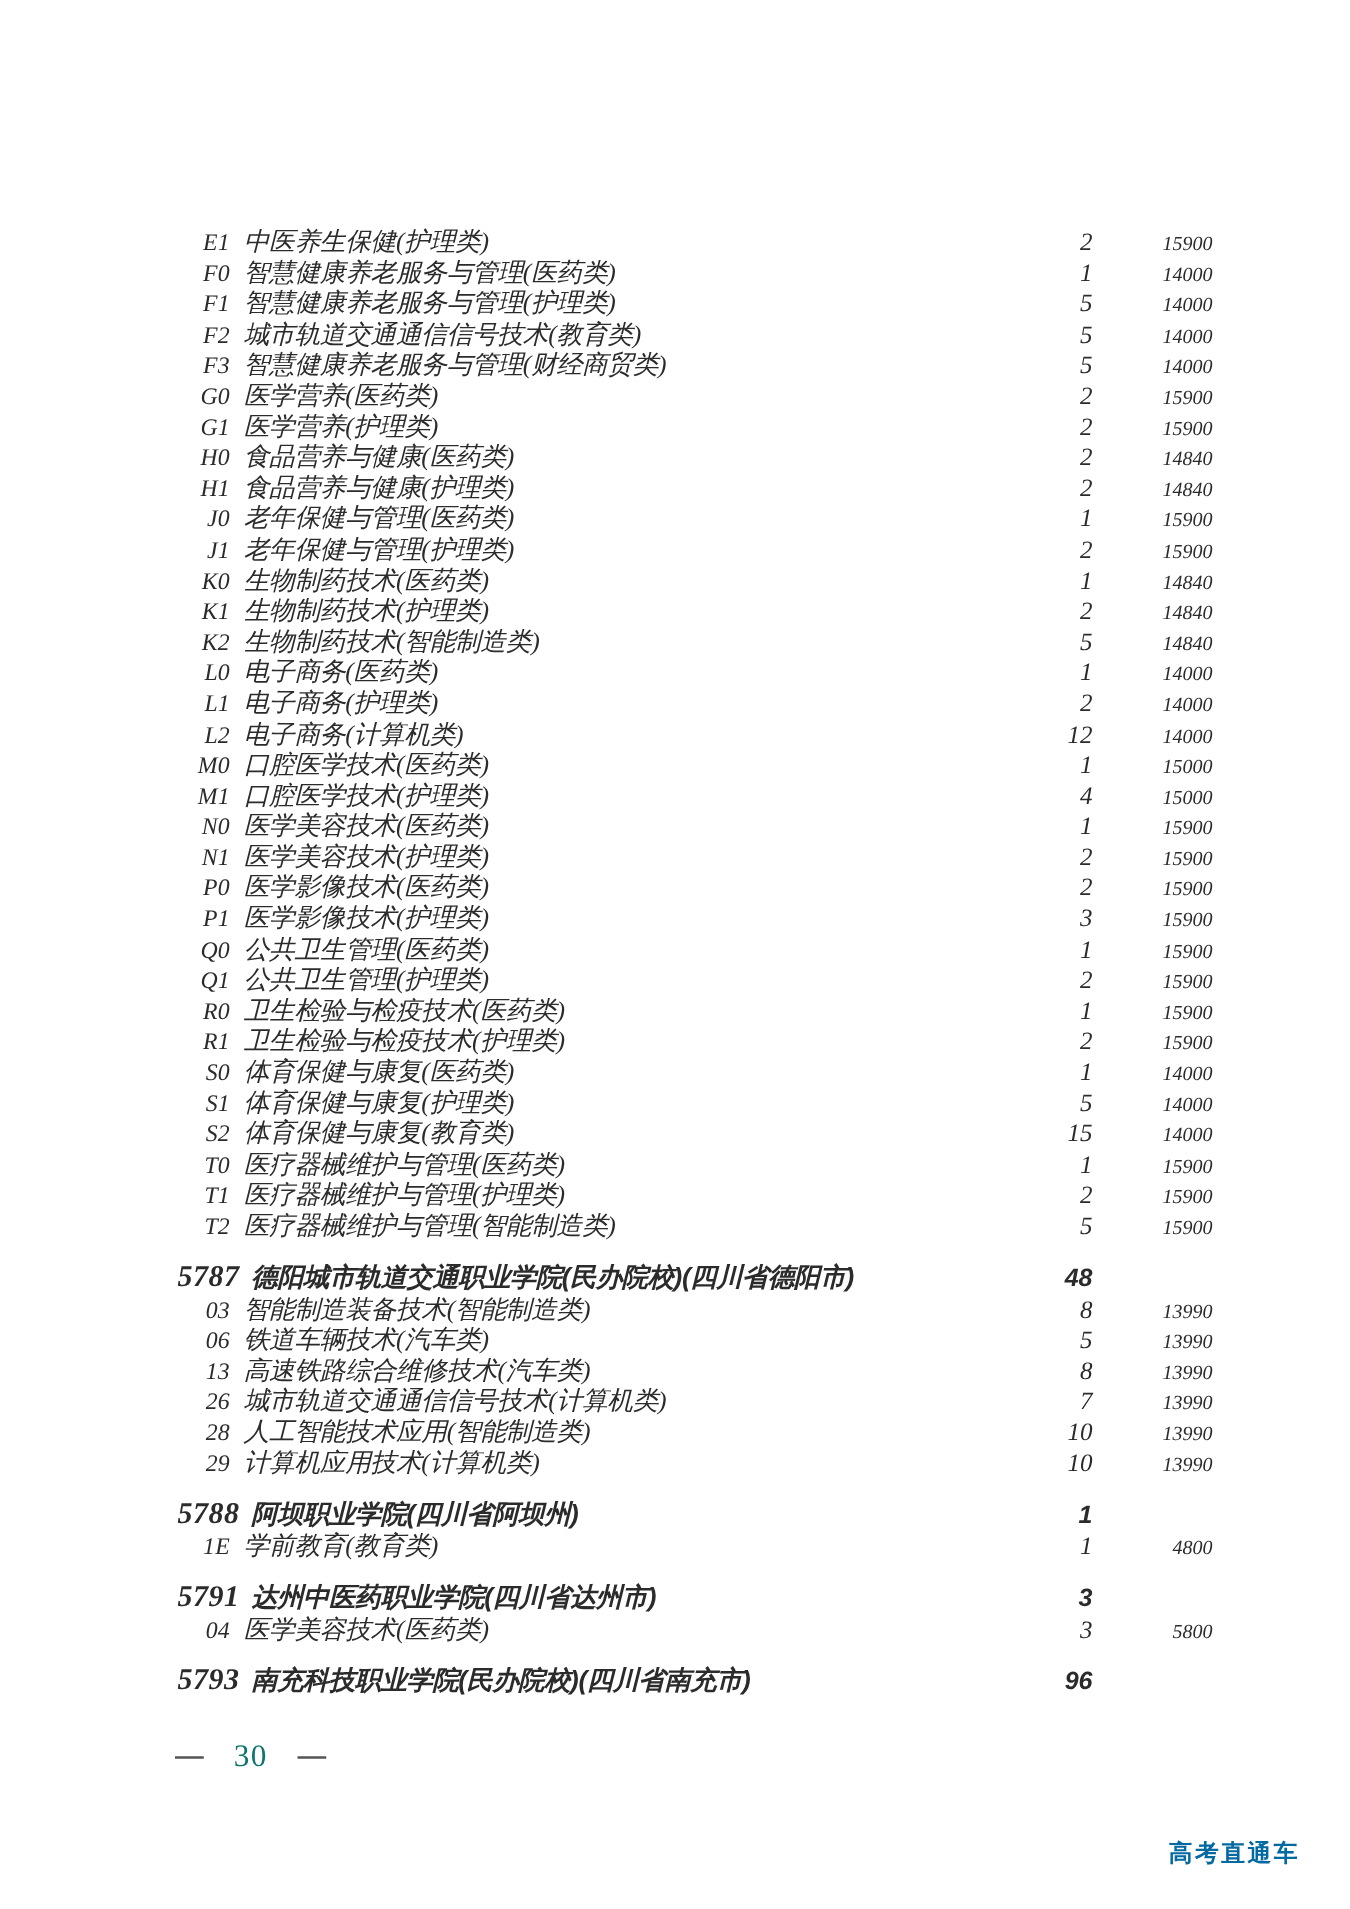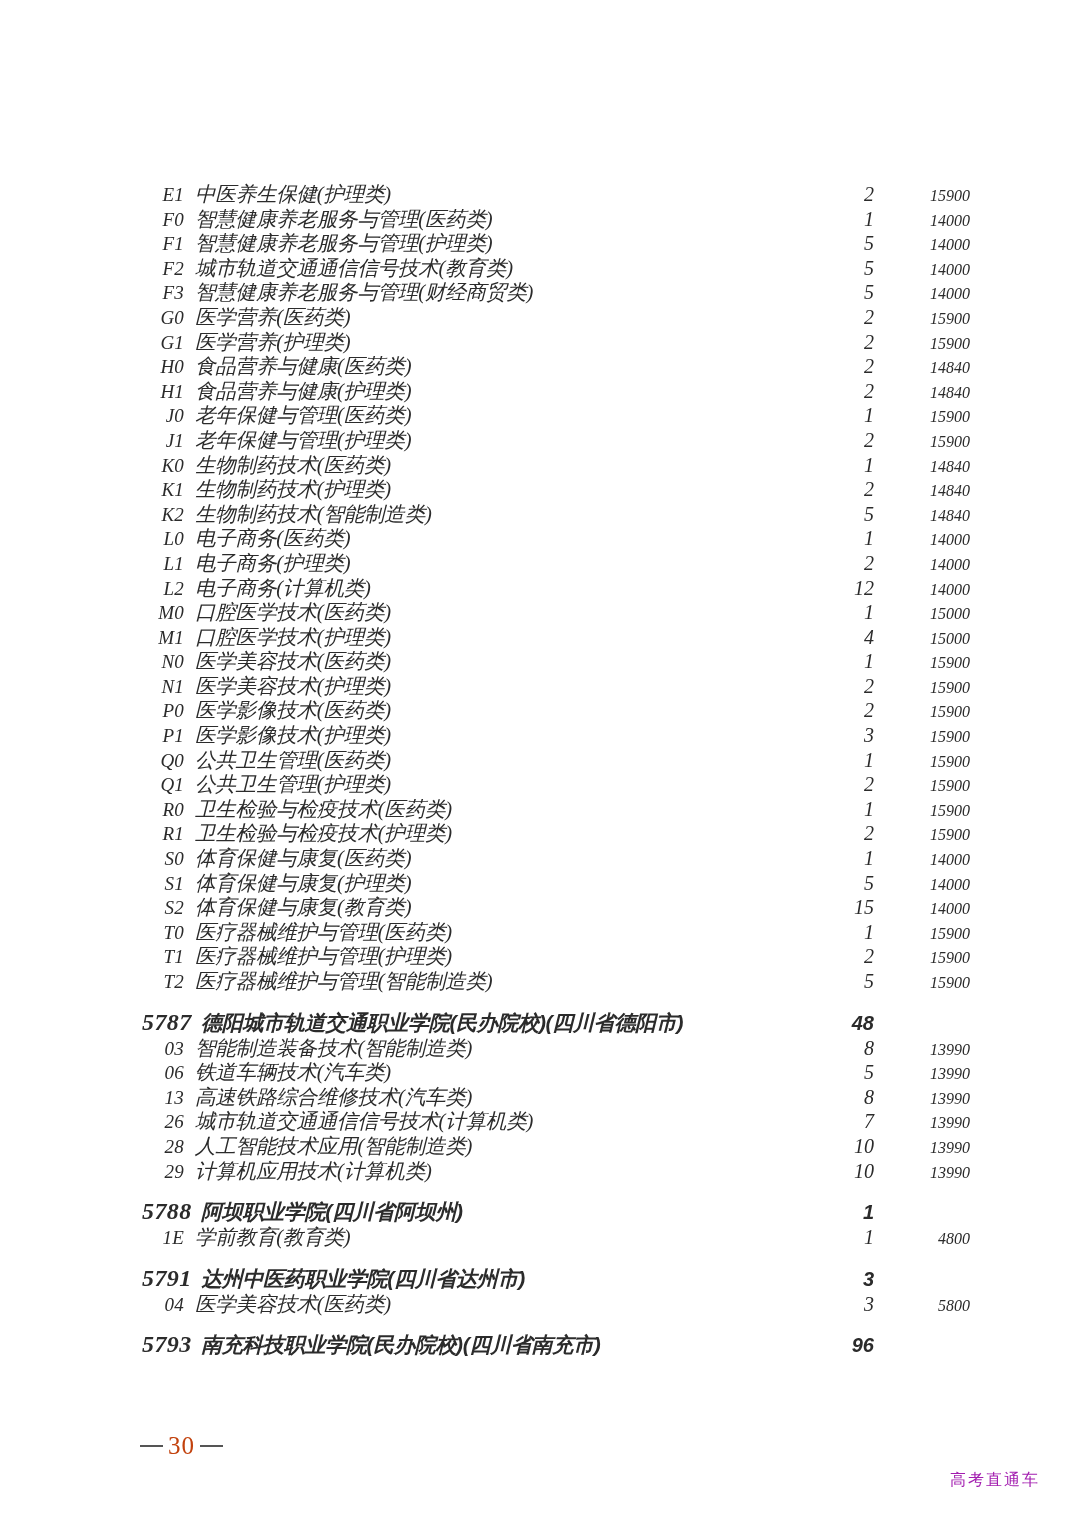--- a/index.html
+++ b/index.html
@@ -101,47 +101,47 @@
   }
 
   
   #footer {
     position: absolute;
     left: 140px;
     top: 1392px;
     width: 300px;
     display: flex;
     align-items: center;
-    gap: 5px;
+    gap: 24px;
     font-size: 24px;
-    color: #c2410c;
-    margin-top: 40px;
+    color: #0f766e;
   }
   #footer .dash {
     display: inline-block;
     width: 23px;
     height: 2px;
     background: #555;
   }
   #footer .pageno {
     font-family: "Liberation Serif", "DejaVu Serif", serif;
     font-size: 25px;
     letter-spacing: 1px;
   }
 
   
   #watermark {
     position: absolute;
     right: 40px;
     top: 1470px;
     font-family: "Liberation Sans", "DejaVu Sans", sans-serif;
-    font-size: 16px;
-    color: #a21caf;
+    font-size: 19px;
+    color: #0369a1;
     letter-spacing: 2px;
     user-select: none;
+    font-weight: bold;
   }
 </style>
 </head>
 <body>
 
 <div id="page">
 
   <div id="listing">
       <div class="row program">
         <span class="code">E1</span>

